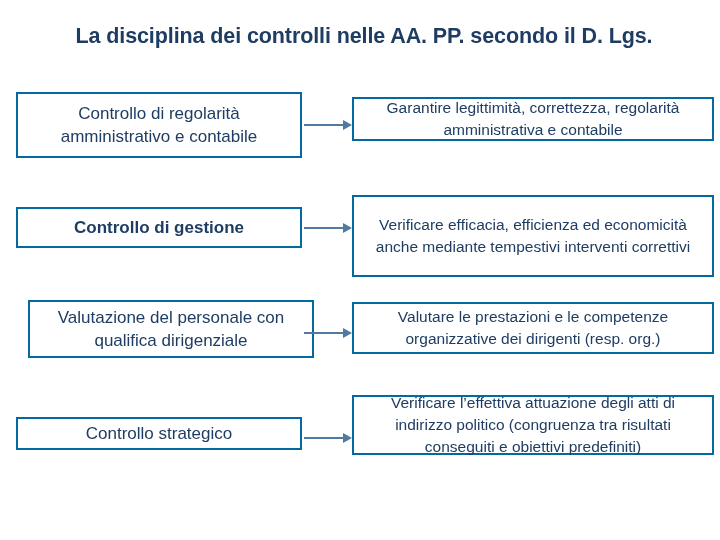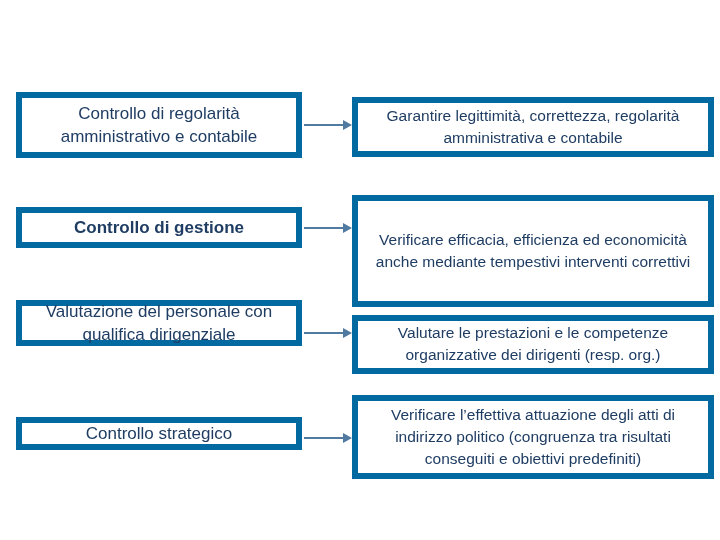--- a/index.html
+++ b/index.html
@@ -51,21 +51,21 @@
 
   .flow-row {
     position: absolute;
     left: 0;
     width: 720px;
   }
 
   .box {
     position: absolute;
     box-sizing: border-box;
-    border: 6px solid #0369a1;
+    border: 2px solid #0369a1;
     background: #ffffff;
     color: #1F3D63;
     display: flex;
     align-items: center;
     justify-content: center;
     text-align: center;
     font-size: 17px;
     line-height: 23px;
     padding: 2px 8px;
   }
@@ -112,70 +112,71 @@
     border-bottom: 5px solid transparent;
     border-left: 9px solid #517AA0;
   }
 </style>
 </head>
 <body>
 
 <div id="slide">
 
   <div id="slide-title">
+    <span>La disciplina dei controlli nelle AA. PP. secondo il  D. Lgs.</span>
   </div>
 
   <div id="diagram">
 
     <div class="flow-row" style="top:0;">
       <div class="box box-left" style="top:92px; height:66px;">
         <span class="box-text">Controllo di regolarità amministrativo e contabile</span>
       </div>
       <div class="arrow" style="top:119px;">
         <span class="shaft"></span>
         <span class="head"></span>
       </div>
-      <div class="box box-right" style="top:97px; height:60px;">
+      <div class="box box-right" style="top:97px; height:44px;">
         <span class="box-text">Garantire legittimità, correttezza, regolarità amministrativa e contabile</span>
       </div>
     </div>
 
     <div class="flow-row" style="top:0;">
       <div class="box box-left" style="top:207px; height:41px;font-weight:bold;">
         <span class="box-text">Controllo di gestione</span>
       </div>
       <div class="arrow" style="top:222px;">
         <span class="shaft"></span>
         <span class="head"></span>
       </div>
-      <div class="box box-right" style="top:195px; height:112px;">
+      <div class="box box-right" style="top:195px; height:82px;">
         <span class="box-text">Verificare efficacia, efficienza ed economicità anche mediante tempestivi interventi correttivi</span>
       </div>
     </div>
 
     <div class="flow-row" style="top:0;">
-      <div class="box box-left" style="top:300px; height:46px;">
+      <div class="box box-left" style="top:300px; height:58px;margin-left:12px;">
         <span class="box-text">Valutazione del personale con qualifica dirigenziale</span>
       </div>
       <div class="arrow" style="top:327px;">
         <span class="shaft"></span>
         <span class="head"></span>
       </div>
-      <div class="box box-right" style="top:315px; height:59px;align-items:flex-end;">
+      <div class="box box-right" style="top:302px; height:52px;">
         <span class="box-text">Valutare le prestazioni e le competenze organizzative dei dirigenti (resp. org.)</span>
       </div>
     </div>
 
     <div class="flow-row" style="top:0;">
       <div class="box box-left" style="top:417px; height:33px;">
         <span class="box-text">Controllo strategico</span>
       </div>
       <div class="arrow" style="top:432px;">
         <span class="shaft"></span>
         <span class="head"></span>
       </div>
-      <div class="box box-right" style="top:395px; height:84px;">
+      <div class="box box-right" style="top:395px; height:60px;">
         <span class="box-text">Verificare l’effettiva attuazione degli atti di indirizzo politico (congruenza tra risultati conseguiti e obiettivi predefiniti)</span>
       </div>
     </div>
 
   </div>
 </div>
 
 </body></html>

